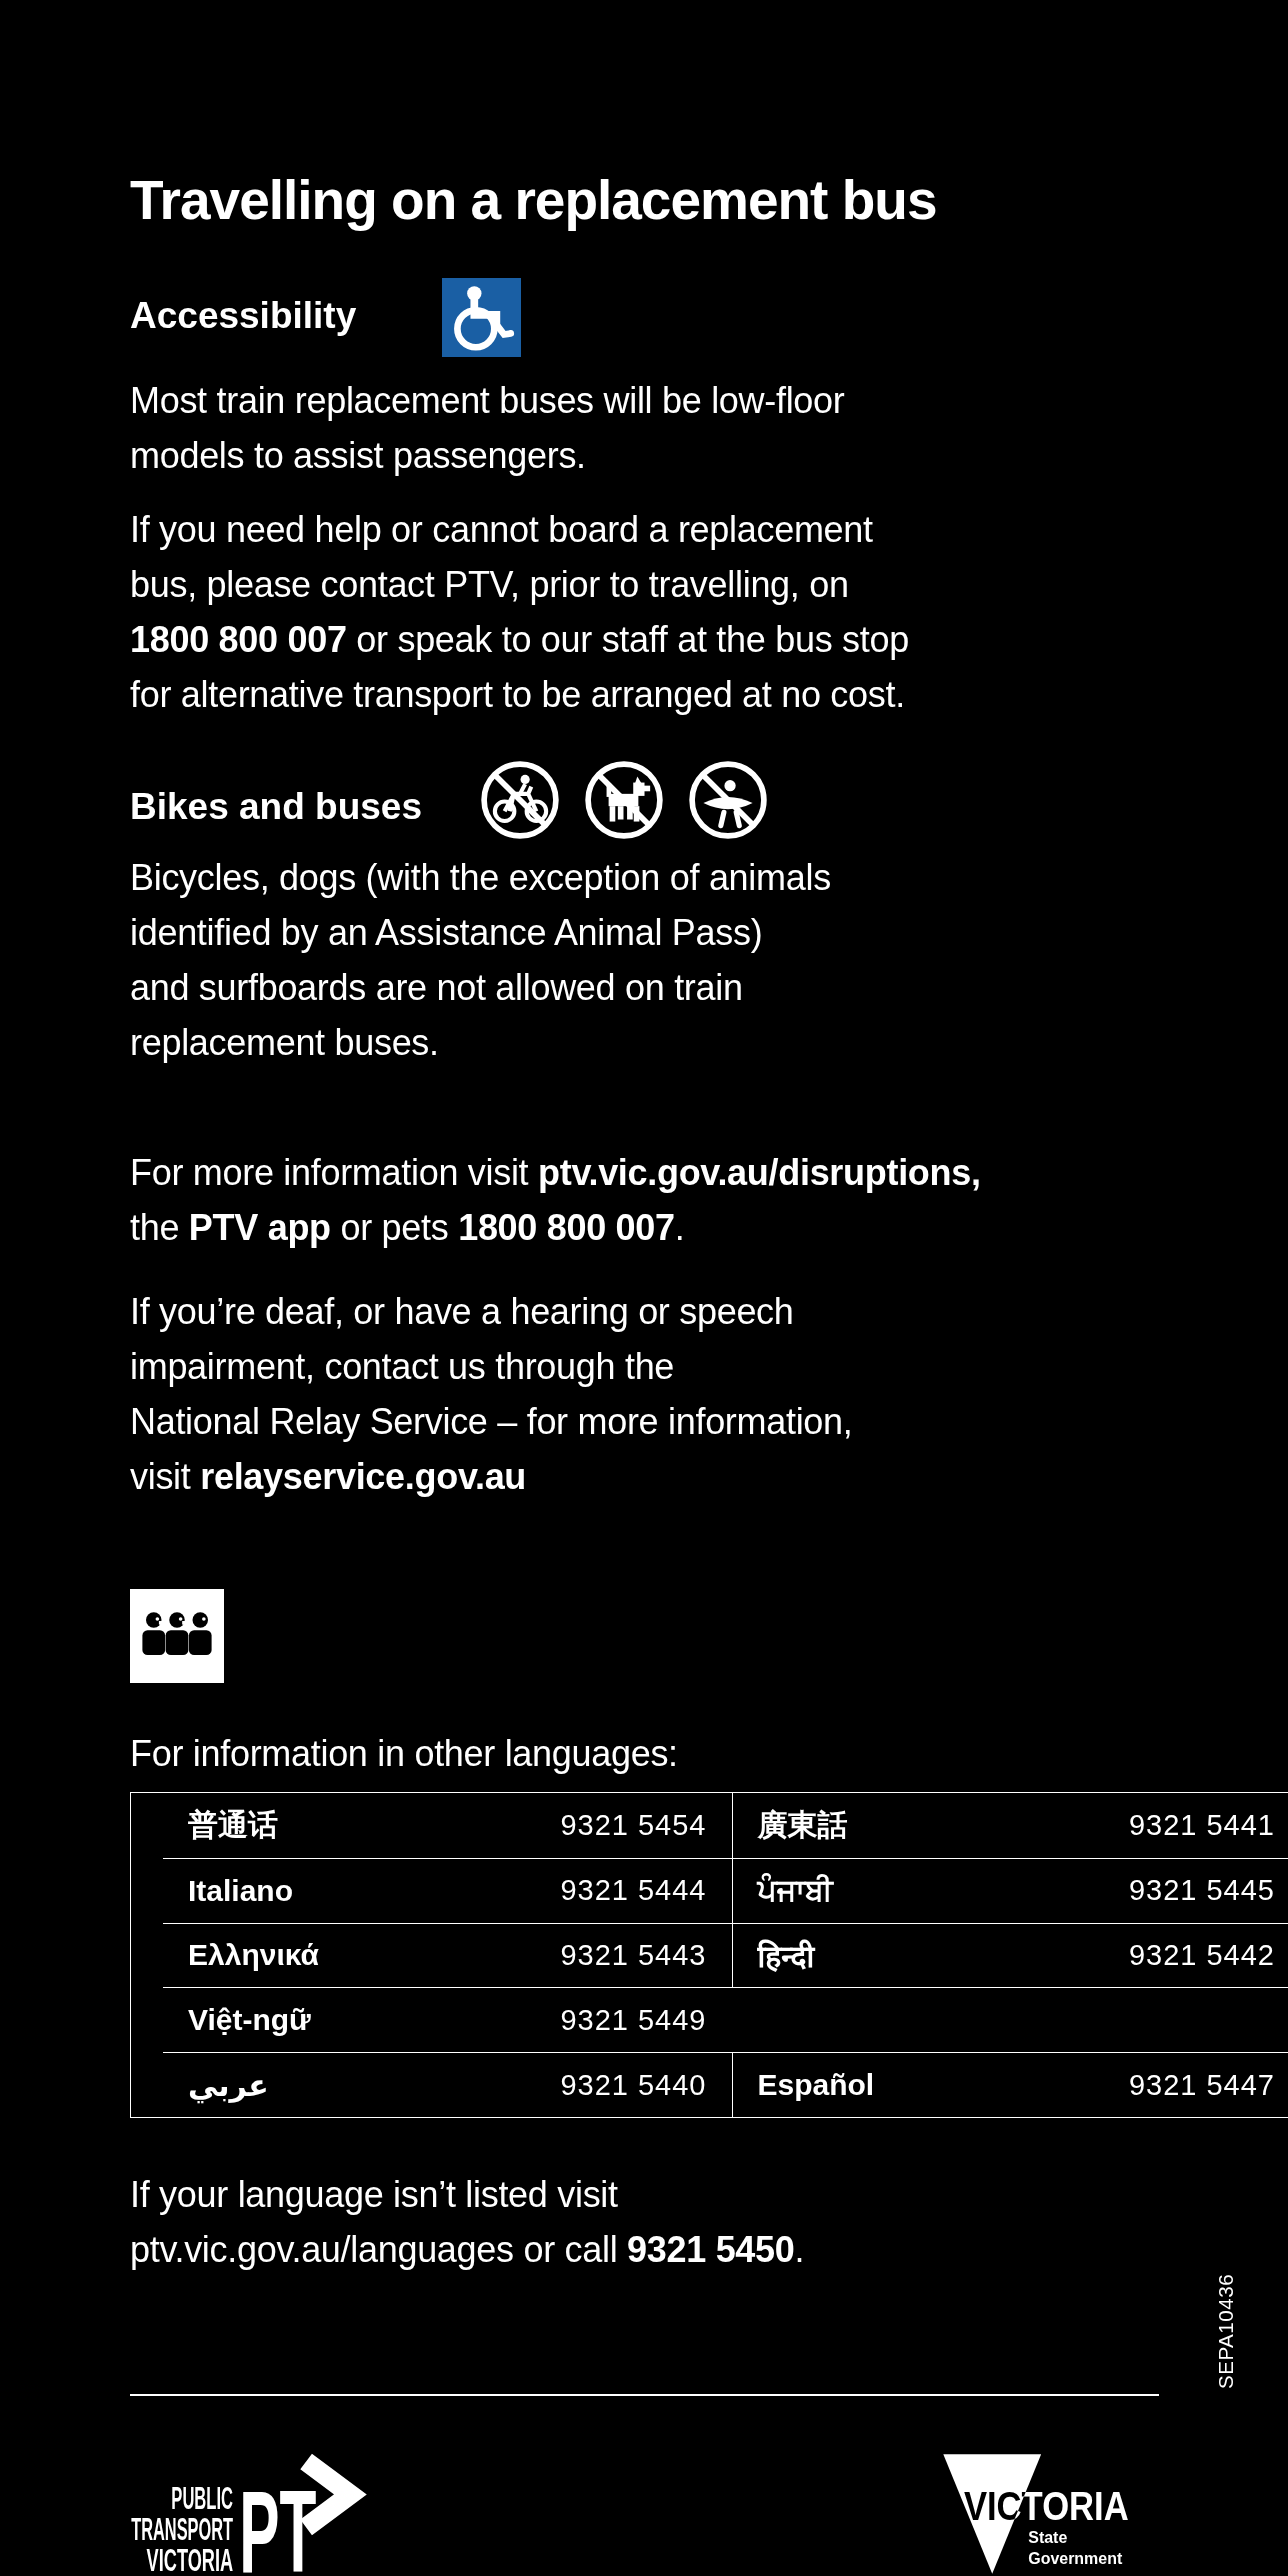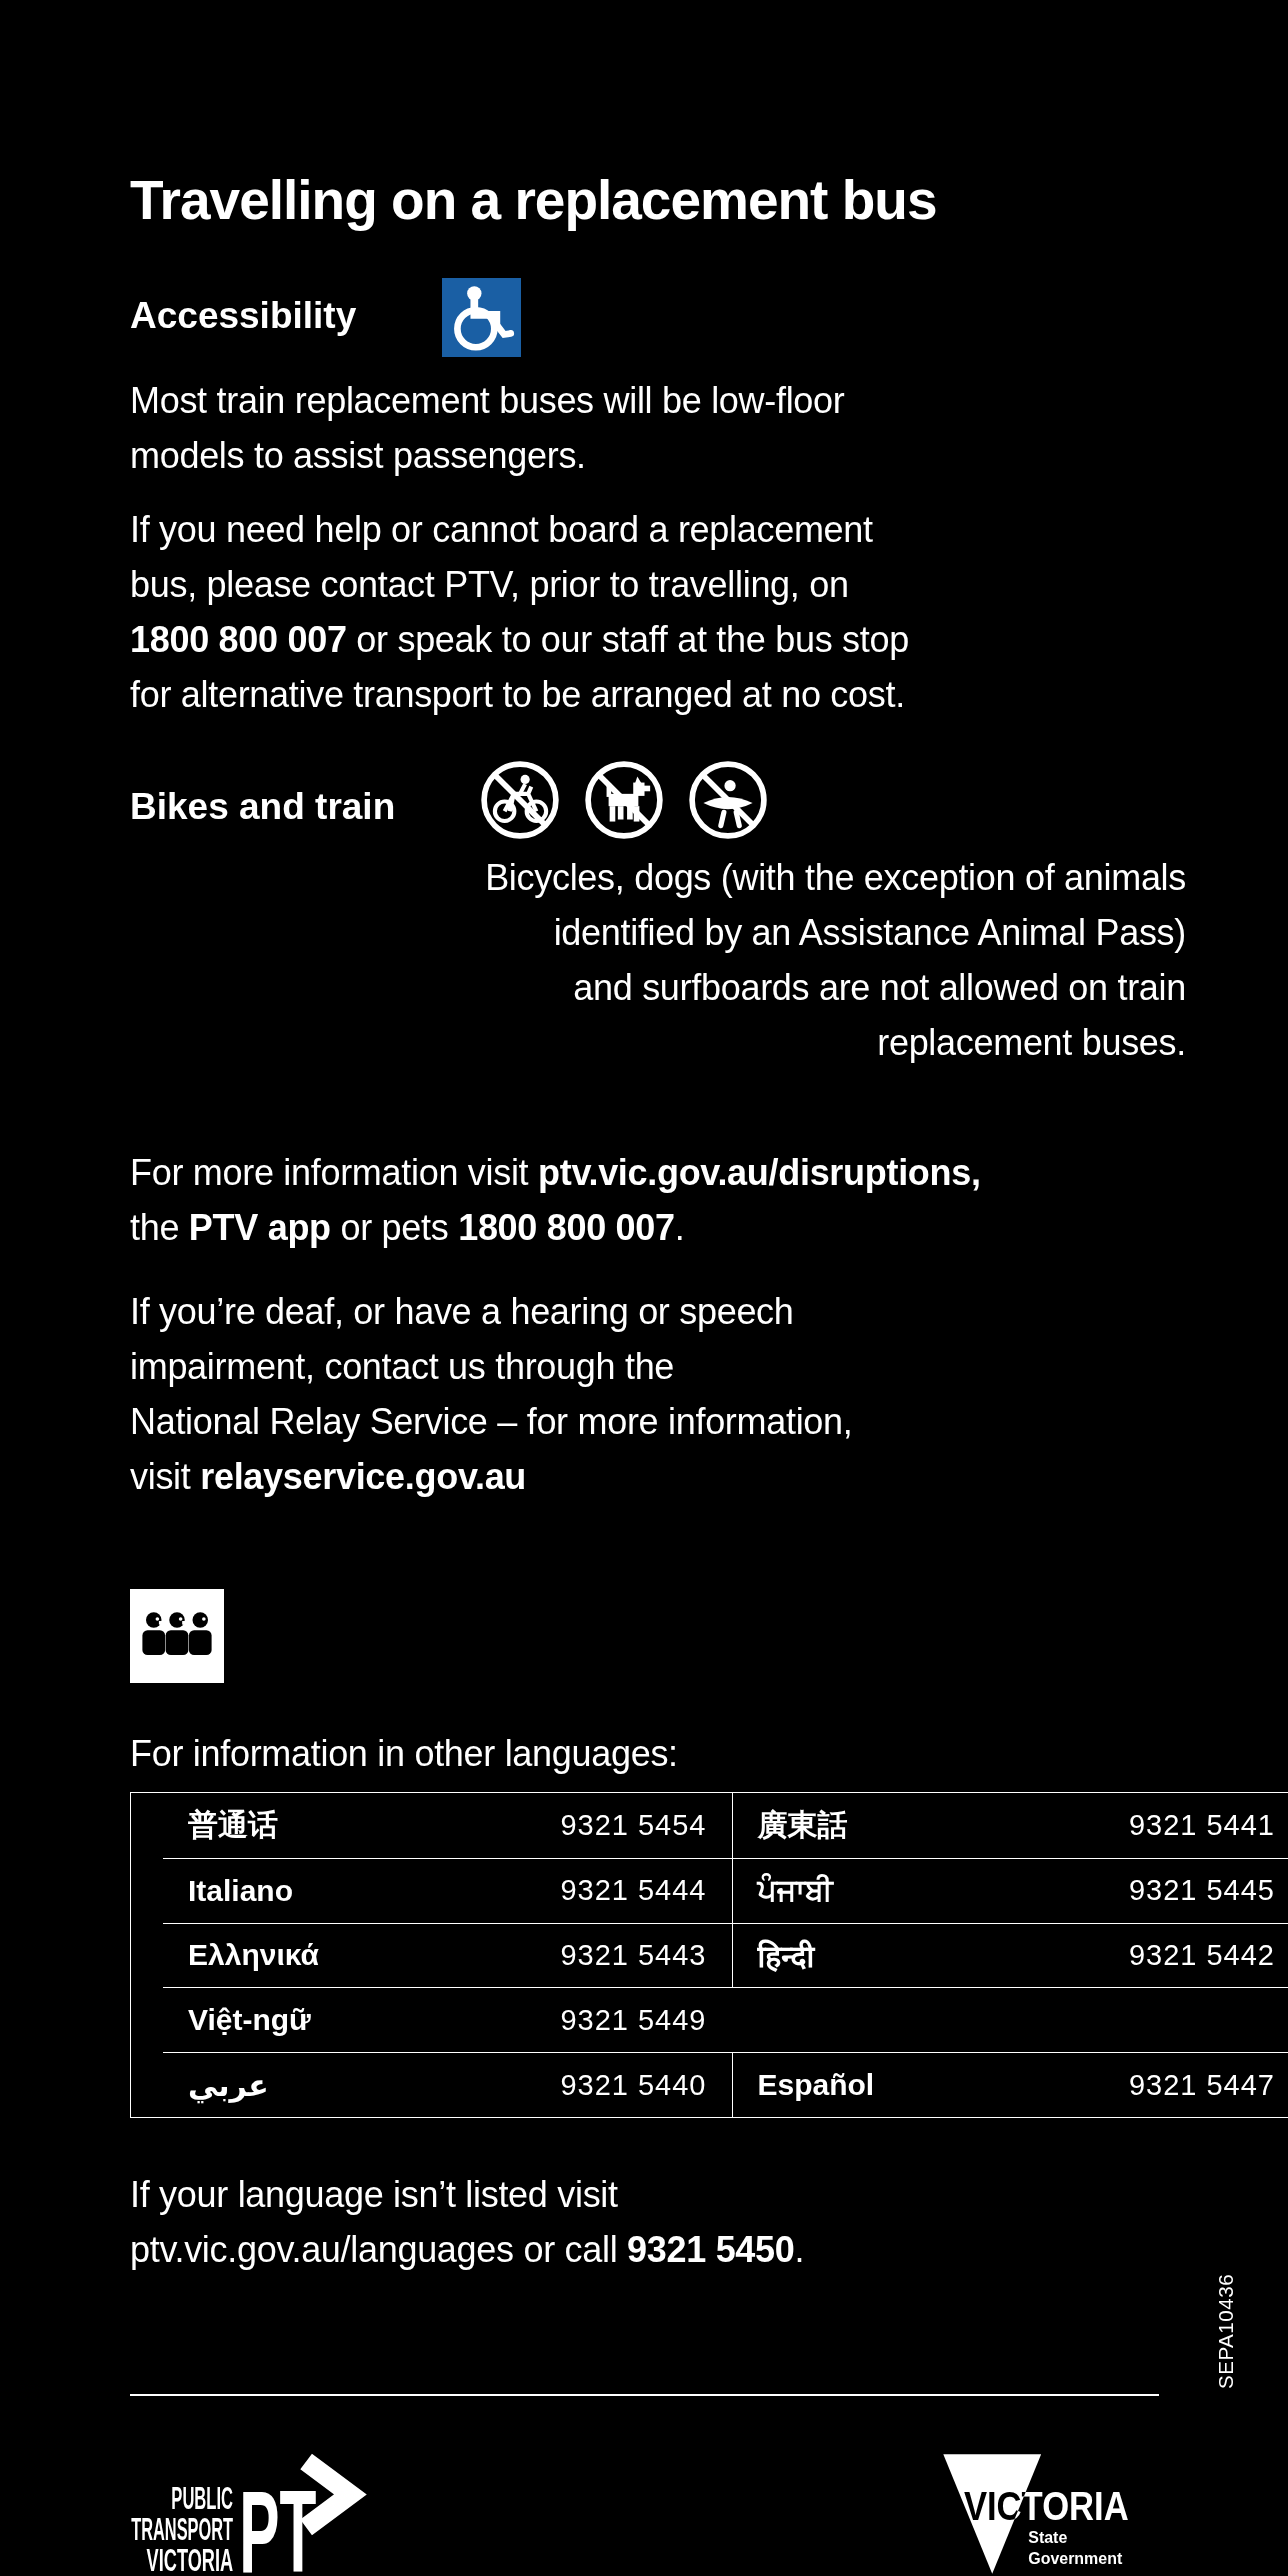--- a/index.html
+++ b/index.html
@@ -23,21 +23,21 @@
   .h-acc{left:130px;top:297px;}
   .h-bikes{left:130px;top:788px;}
   .para{
     left:130px;width:1056px;
     font-size:36px;line-height:55px;letter-spacing:-0.3px;
     white-space:pre-line;
   }
   .para b{font-weight:700;}
   .p1{top:373px;}
   .p2{top:502px;}
-  .p3{top:850px;text-align:right;}
+  .p3{top:850px;}
   .p4{top:1145px;}
   .p5{top:1284px;}
   .p-lang{top:1726px;}
   .p6{top:2167px;}
   .icon-acc{left:442px;top:278px;width:79px;height:79px;}
   .icons-row{
     left:480px;top:760px;
     display:flex;gap:24px;
   }
   .icon-people{left:130px;top:1589px;width:94px;height:94px;}
@@ -85,21 +85,21 @@
 </svg>
 
 <div class="abs para p1">Most train replacement buses will be low-floor
 models to assist passengers.</div>
 
 <div class="abs para p2"><span>If you need help or cannot board a replacement
 bus, please contact PTV, prior to travelling, on
 </span><b>1800 800 007</b><span> or speak to our staff at the bus stop
 for alternative transport to be arranged at no cost.</span></div>
 
-<div class="abs h2 h-bikes">Bikes and train</div>
+<div class="abs h2 h-bikes">Bikes and buses</div>
 <div class="abs icons-row">
   <svg width="80" height="80" viewBox="0 0 156 156">
     <circle cx="78" cy="78" r="70" stroke="#fff" stroke-width="11" fill="none"></circle>
     <circle cx="48" cy="100" r="19" stroke="#fff" stroke-width="8" fill="none"></circle>
     <circle cx="110" cy="100" r="19" stroke="#fff" stroke-width="8" fill="none"></circle>
     <path d="M48 100 L66 66 L94 66 L110 100 M66 66 L58 100 M94 66 L100 52" stroke="#fff" stroke-width="8" fill="none"></path>
     <circle cx="88" cy="38" r="9" fill="#fff"></circle>
     <path d="M88 47 L78 66" stroke="#fff" stroke-width="8"></path>
     <line x1="30" y1="30" x2="126" y2="126" stroke="#fff" stroke-width="11"></line>
   </svg>

